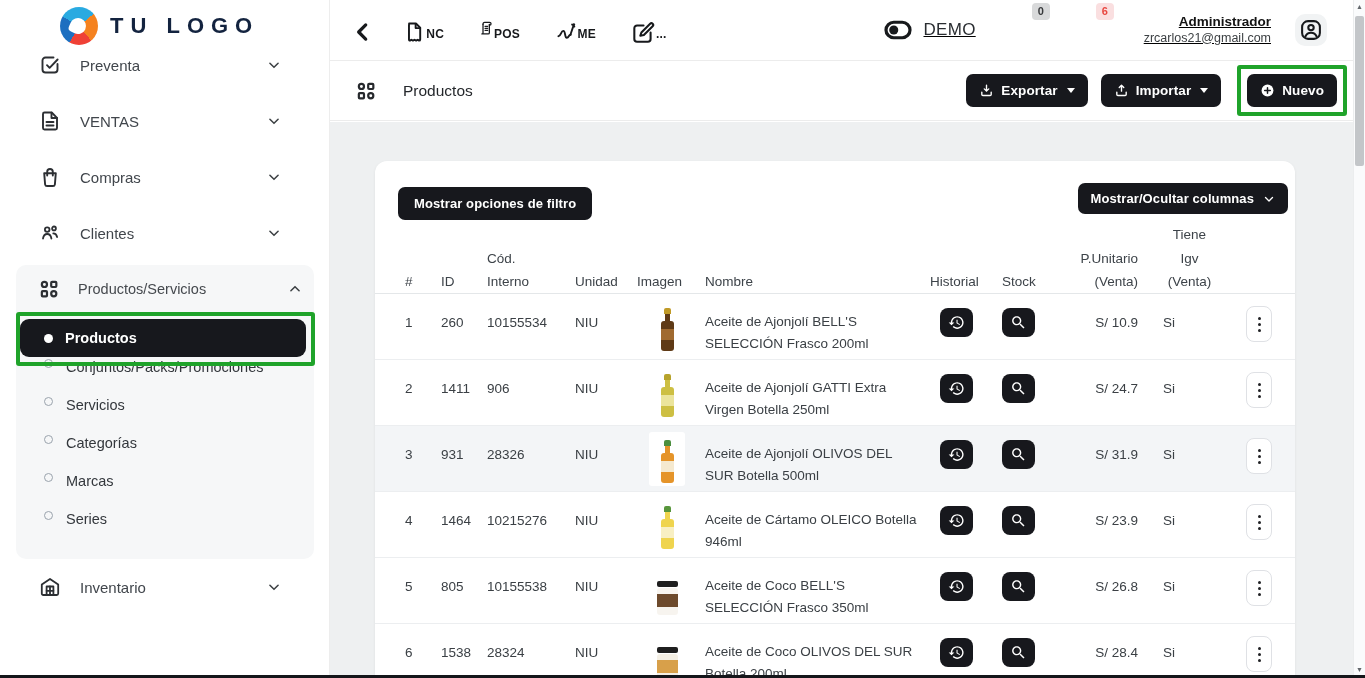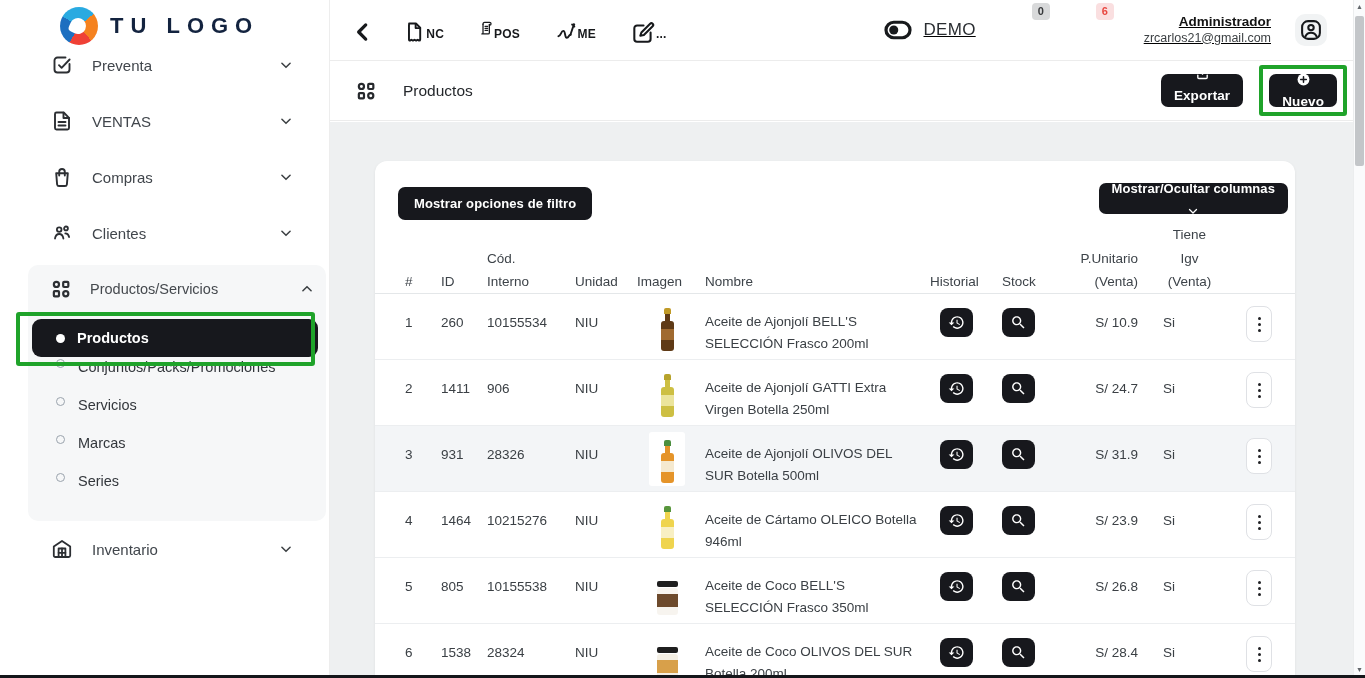--- a/index.html
+++ b/index.html
@@ -10,21 +10,21 @@
   
   #sidebar{ position:absolute; left:0; top:0; width:330px; height:675px; background:#fff;
     border-right:1px solid #ededed; z-index:5; }
   #logo-bar{ position:absolute; left:0; top:0; width:329px; height:52px; background:#fff; z-index:9;
     display:flex; align-items:center; padding-left:60px; gap:12px; }
   .logo-swirl{ width:38px; height:38px; border-radius:50%;
     background:conic-gradient(from 210deg,#1d6fc0 0 90deg,#29aae1 90deg 200deg,#f5821f 200deg 290deg,#ef4136 290deg 360deg); position:relative; }
   .logo-swirl::after{ content:""; position:absolute; left:10px; top:11px; width:16px; height:16px;
     background:#fff; border-radius:50% 50% 50% 4px; transform:rotate(25deg); }
   .logo-text{ font-size:22px; font-weight:800; letter-spacing:7px; color:#13233f; }
-  #side-menu{ position:absolute; left:12px; top:37px; width:307px; }
+  #side-menu{ position:absolute; left:0; top:37px; width:307px; }
   .side-item{ height:56px; display:flex; align-items:center; padding:0 26px 0 38px; color:#41464c; cursor:pointer; }
   .side-item .ico{ width:24px; height:24px; color:#2c2f33; }
   .side-item .lbl{ font-size:15px; margin-left:18px; color:#41464c; }
   .side-item .chev{ margin-left:auto; color:#3c4043; width:14px; height:14px; }
   #side-group{ margin:4px 15px 0 16px; width:298px; background:#f6f7f8; border-radius:10px; padding-bottom:10px; }
   .group-head{ height:48px; display:flex; align-items:center; padding:0 12px 0 22px; cursor:pointer; }
   .group-head .ico{ width:22px; height:22px; color:#2c2f33; }
   .group-head .lbl{ font-size:14.5px; margin-left:18px; color:#45494e; }
   .group-head .chev{ margin-left:auto; color:#3c4043; width:14px; height:14px; }
   .sub-pill{ position:relative; margin:6px 8px 2px 4px; height:38px; background:#17181d; border-radius:9px;
@@ -63,21 +63,21 @@
   #avatar .ico{ width:26px; height:26px; }
 
   
   #pageheader{ position:absolute; left:330px; top:61px; width:1023px; height:60px; background:#fff;
     border-bottom:1px solid #ececec; display:flex; align-items:center; padding:0 6px 0 25px; z-index:3; }
   #pageheader .ico{ width:22px; height:22px; color:#26292d; }
   #page-title{ font-size:15.5px; color:#24272b; margin-left:26px; }
   #header-actions{ margin-left:auto; display:flex; align-items:center; gap:13px; }
   .dark-btn{ background:#17181d; color:#fff; border:none; border-radius:7px; height:33px;
     display:flex; align-items:center; justify-content:center; gap:7px; font-weight:700; font-size:13.5px;
-    font-family:inherit; cursor:pointer; padding:0 13px; letter-spacing:.1px;flex-direction:column; }
+    font-family:inherit; cursor:pointer; padding:0 13px; letter-spacing:.1px; }
   .dark-btn .bico{ width:15px; height:15px; color:#fff; }
   .caret{ width:0; height:0; border-left:4.5px solid transparent; border-right:4.5px solid transparent;
     border-top:5px solid #fff; margin-left:2px; }
   .annotation-box{ border:4px solid #1fa32a; border-radius:3px; }
   #nuevo-box{ padding:5px 6px; margin-left:3px; }
 
   
   #content{ position:absolute; left:330px; top:122px; width:1023px; height:553px; background:#eef0f1; }
   #card{ position:absolute; left:45px; top:39px; width:920px; height:515px; background:#fff;
     border-radius:12px 12px 0 0; box-shadow:0 1px 3px rgba(60,64,67,.08); overflow:hidden; }
@@ -210,20 +210,24 @@
           <div class="sub-item">
             <span class="ring"></span>
             <span class="lbl">Conjuntos/Packs/Promociones</span>
           </div>
           <div class="sub-item">
             <span class="ring"></span>
             <span class="lbl">Servicios</span>
           </div>
           <div class="sub-item">
             <span class="ring"></span>
+            <span class="lbl">Categorías</span>
+          </div>
+          <div class="sub-item">
+            <span class="ring"></span>
             <span class="lbl">Marcas</span>
           </div>
           <div class="sub-item">
             <span class="ring"></span>
             <span class="lbl">Series</span>
           </div>
         </div>
     </div>
     <div>
         <div class="side-item">
@@ -345,20 +349,28 @@
       </svg>
     </span>
   <span id="page-title">Productos</span>
   <div id="header-actions">
     <button class="dark-btn">
       <span class="bico"><svg viewBox="0 0 24 24" fill="none" stroke="currentColor" stroke-linecap="round" stroke-linejoin="round" stroke-width="2.2">
             <path d="M12 3.5v9.5m0 0l-3.6-3.6M12 13l3.6-3.6"></path>
             <path d="M4.5 14.5v3.8c0 .9.8 1.7 1.7 1.7h11.6c.9 0 1.7-.8 1.7-1.7v-3.8"></path>
           </svg></span>
       <span>Exportar</span>
+        <span class="caret"></span>
+    </button>
+    <button class="dark-btn">
+      <span class="bico"><svg viewBox="0 0 24 24" fill="none" stroke="currentColor" stroke-linecap="round" stroke-linejoin="round" stroke-width="2.2">
+            <path d="M12 13V3.5m0 0L8.4 7.1M12 3.5l3.6 3.6"></path>
+            <path d="M4.5 14.5v3.8c0 .9.8 1.7 1.7 1.7h11.6c.9 0 1.7-.8 1.7-1.7v-3.8"></path>
+          </svg></span>
+      <span>Importar</span>
         <span class="caret"></span>
     </button>
     <div id="nuevo-box" class="annotation-box" style="border-color: rgb(31, 163, 42);">
       <button class="dark-btn">
         <span class="bico"><svg viewBox="0 0 24 24">
               <circle cx="12" cy="12" r="9.5" fill="#fff"></circle>
               <path d="M12 7.5v9M7.5 12h9" stroke="#17181d" stroke-width="2.4" stroke-linecap="round"></path>
             </svg></span>
         <span>Nuevo</span>
       </button>

